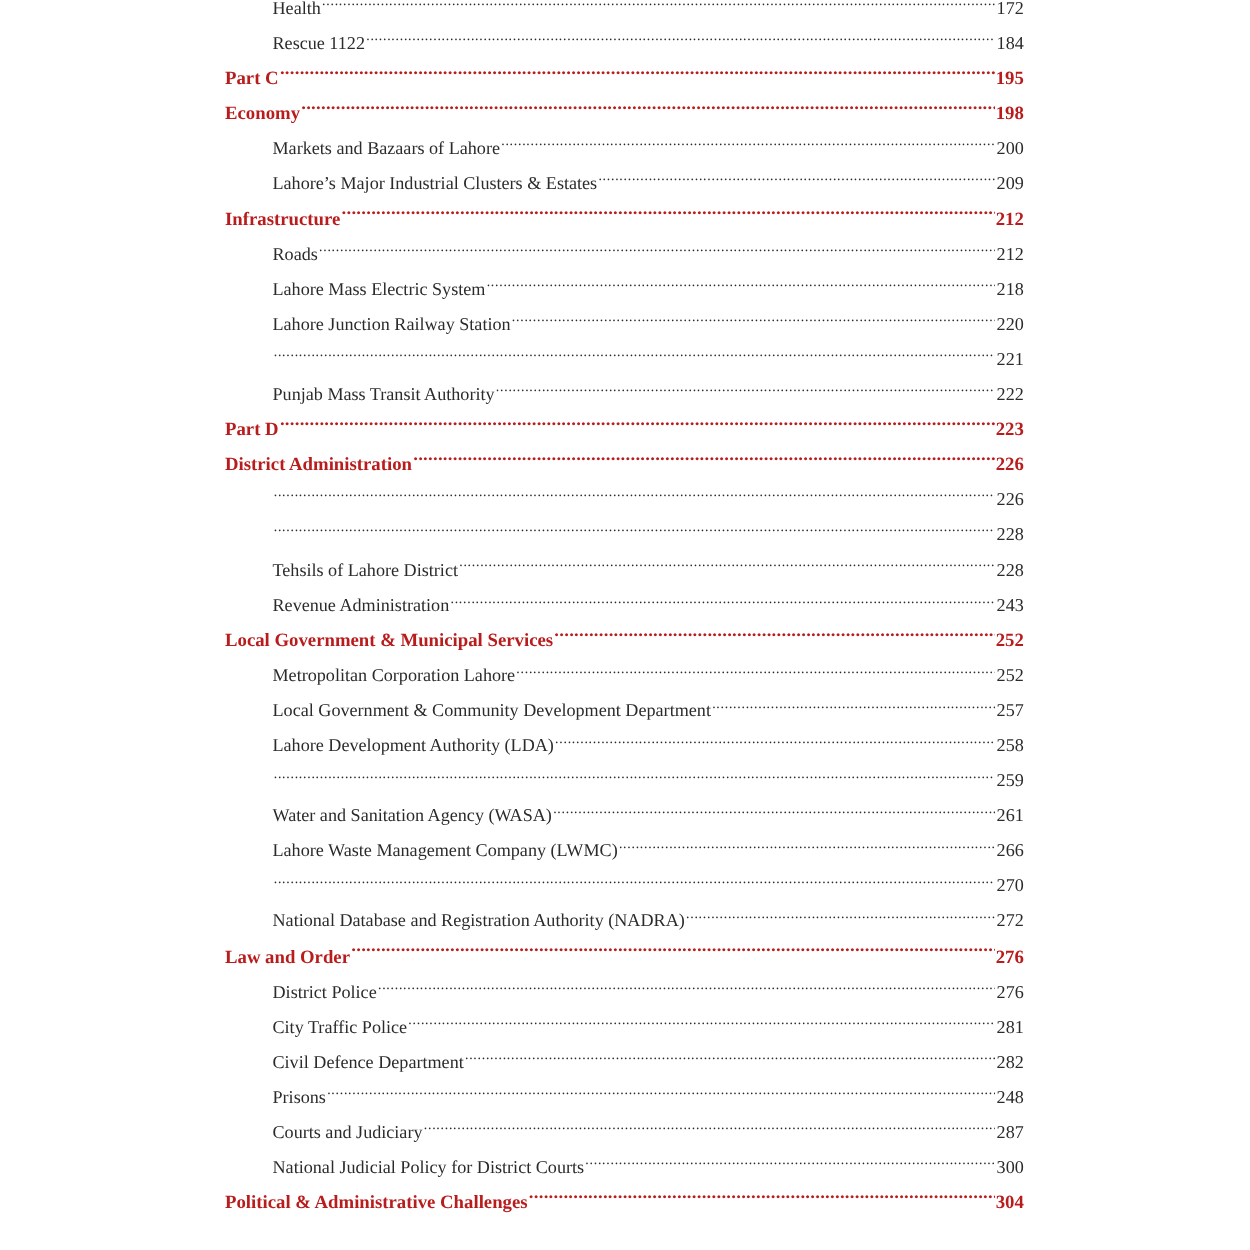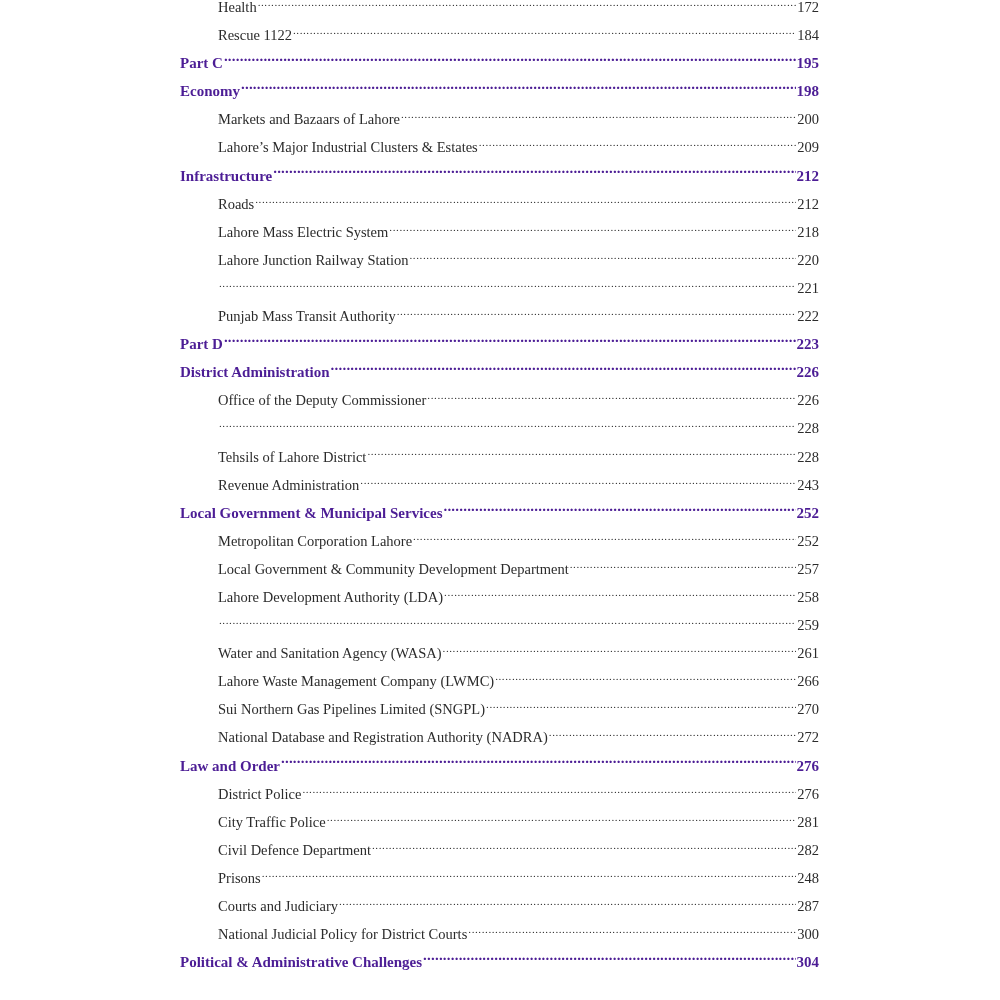--- a/index.html
+++ b/index.html
@@ -24,21 +24,21 @@
     .toc-row {
       display: flex;
       align-items: baseline;
       height: 28.1px;
       line-height: 28.1px;
       white-space: nowrap;
     }
     .toc-row.level-1 {
       font-weight: bold;
       font-size: 15px;
-      color: #4c1d95;
+      color: #b91c1c;
     }
     .toc-row.level-2 {
       padding-left: 38px;
       font-size: 14.5px;
       color: #2b2b2b;
     }
     .toc-title {
       flex: 0 0 auto;
     }
     .toc-leader {
@@ -136,21 +136,20 @@
       <span class="toc-title">Part D</span>
       <span class="toc-leader"></span>
       <span class="toc-page">223</span>
     </div>
     <div class="toc-row level-1">
       <span class="toc-title">District Administration</span>
       <span class="toc-leader"></span>
       <span class="toc-page">226</span>
     </div>
     <div class="toc-row level-2">
-      <span class="toc-title">Office of the Deputy Commissioner</span>
       <span class="toc-leader"></span>
       <span class="toc-page">226</span>
     </div>
     <div class="toc-row level-2">
       <span class="toc-leader"></span>
       <span class="toc-page">228</span>
     </div>
     <div class="toc-row level-2">
       <span class="toc-title">Tehsils of Lahore District</span>
       <span class="toc-leader"></span>
@@ -189,21 +188,20 @@
       <span class="toc-title">Water and Sanitation Agency (WASA)</span>
       <span class="toc-leader"></span>
       <span class="toc-page">261</span>
     </div>
     <div class="toc-row level-2">
       <span class="toc-title">Lahore Waste Management Company (LWMC)</span>
       <span class="toc-leader"></span>
       <span class="toc-page">266</span>
     </div>
     <div class="toc-row level-2">
-      <span class="toc-title">Sui Northern Gas Pipelines Limited (SNGPL)</span>
       <span class="toc-leader"></span>
       <span class="toc-page">270</span>
     </div>
     <div class="toc-row level-2">
       <span class="toc-title">National Database and Registration Authority (NADRA)</span>
       <span class="toc-leader"></span>
       <span class="toc-page">272</span>
     </div>
     <div class="toc-row level-1">
       <span class="toc-title">Law and Order</span>

